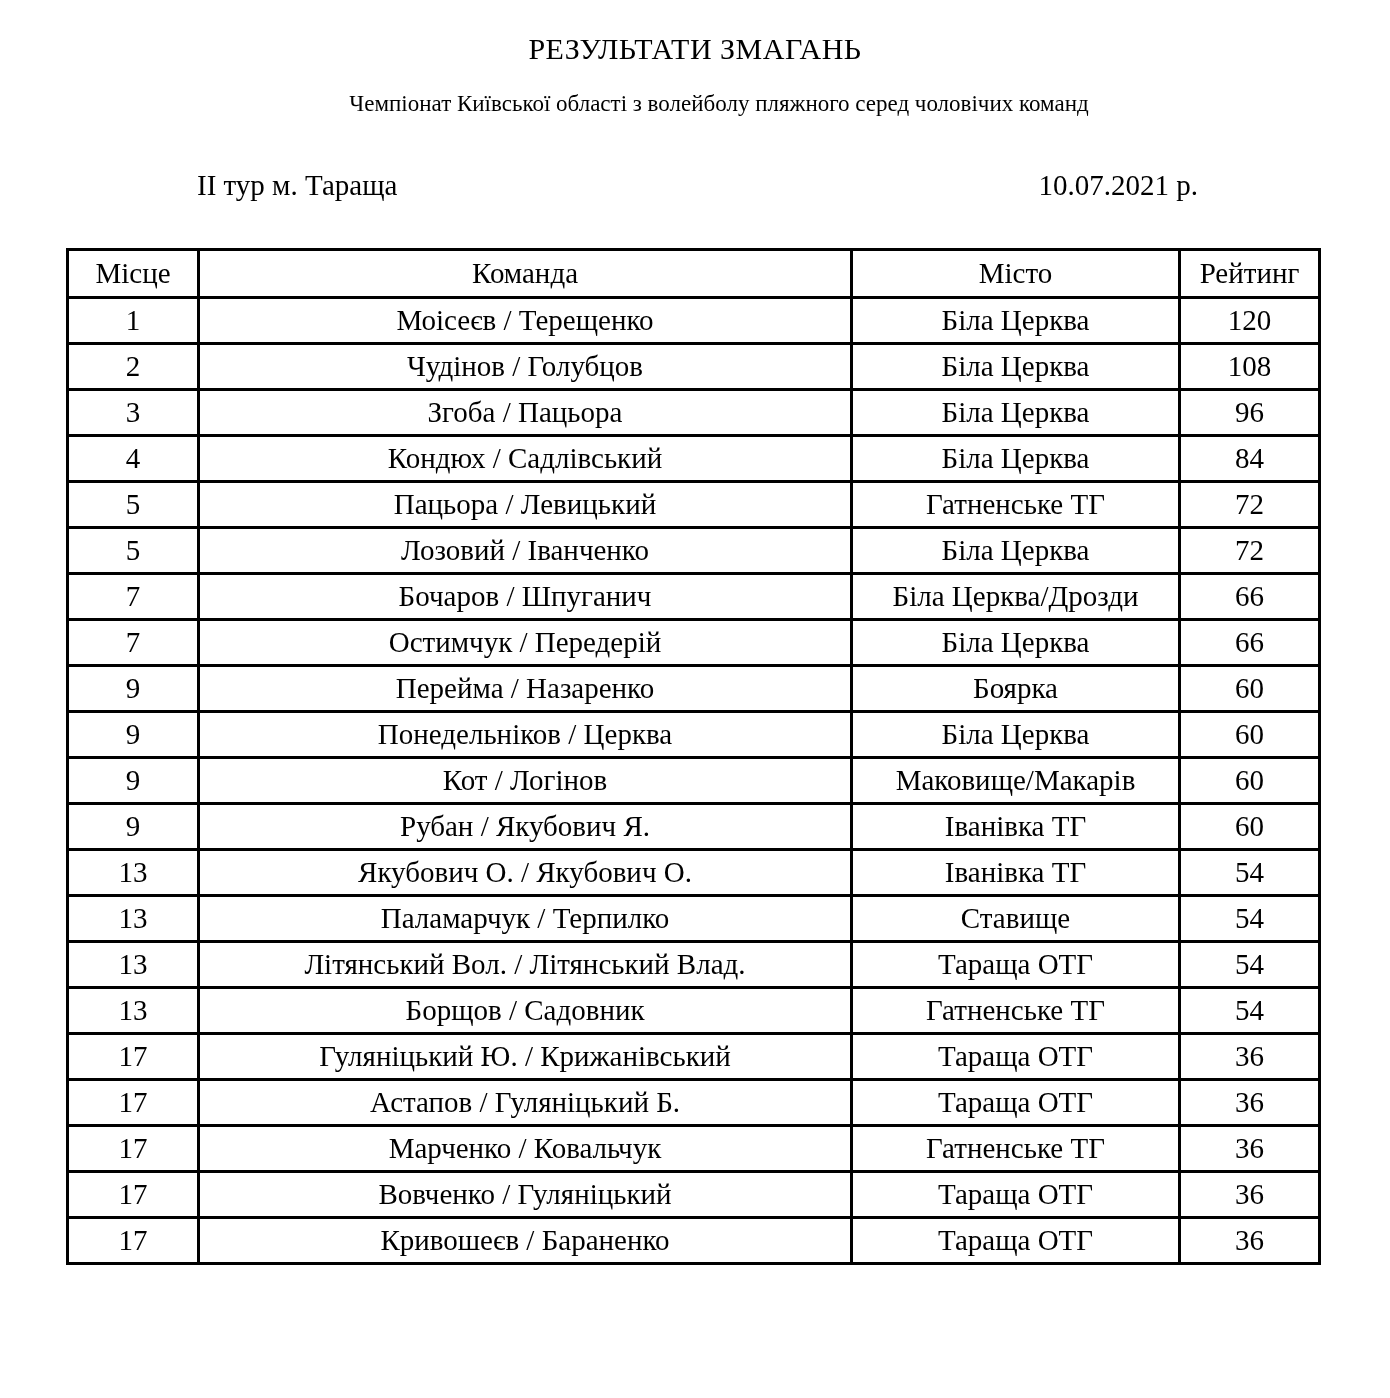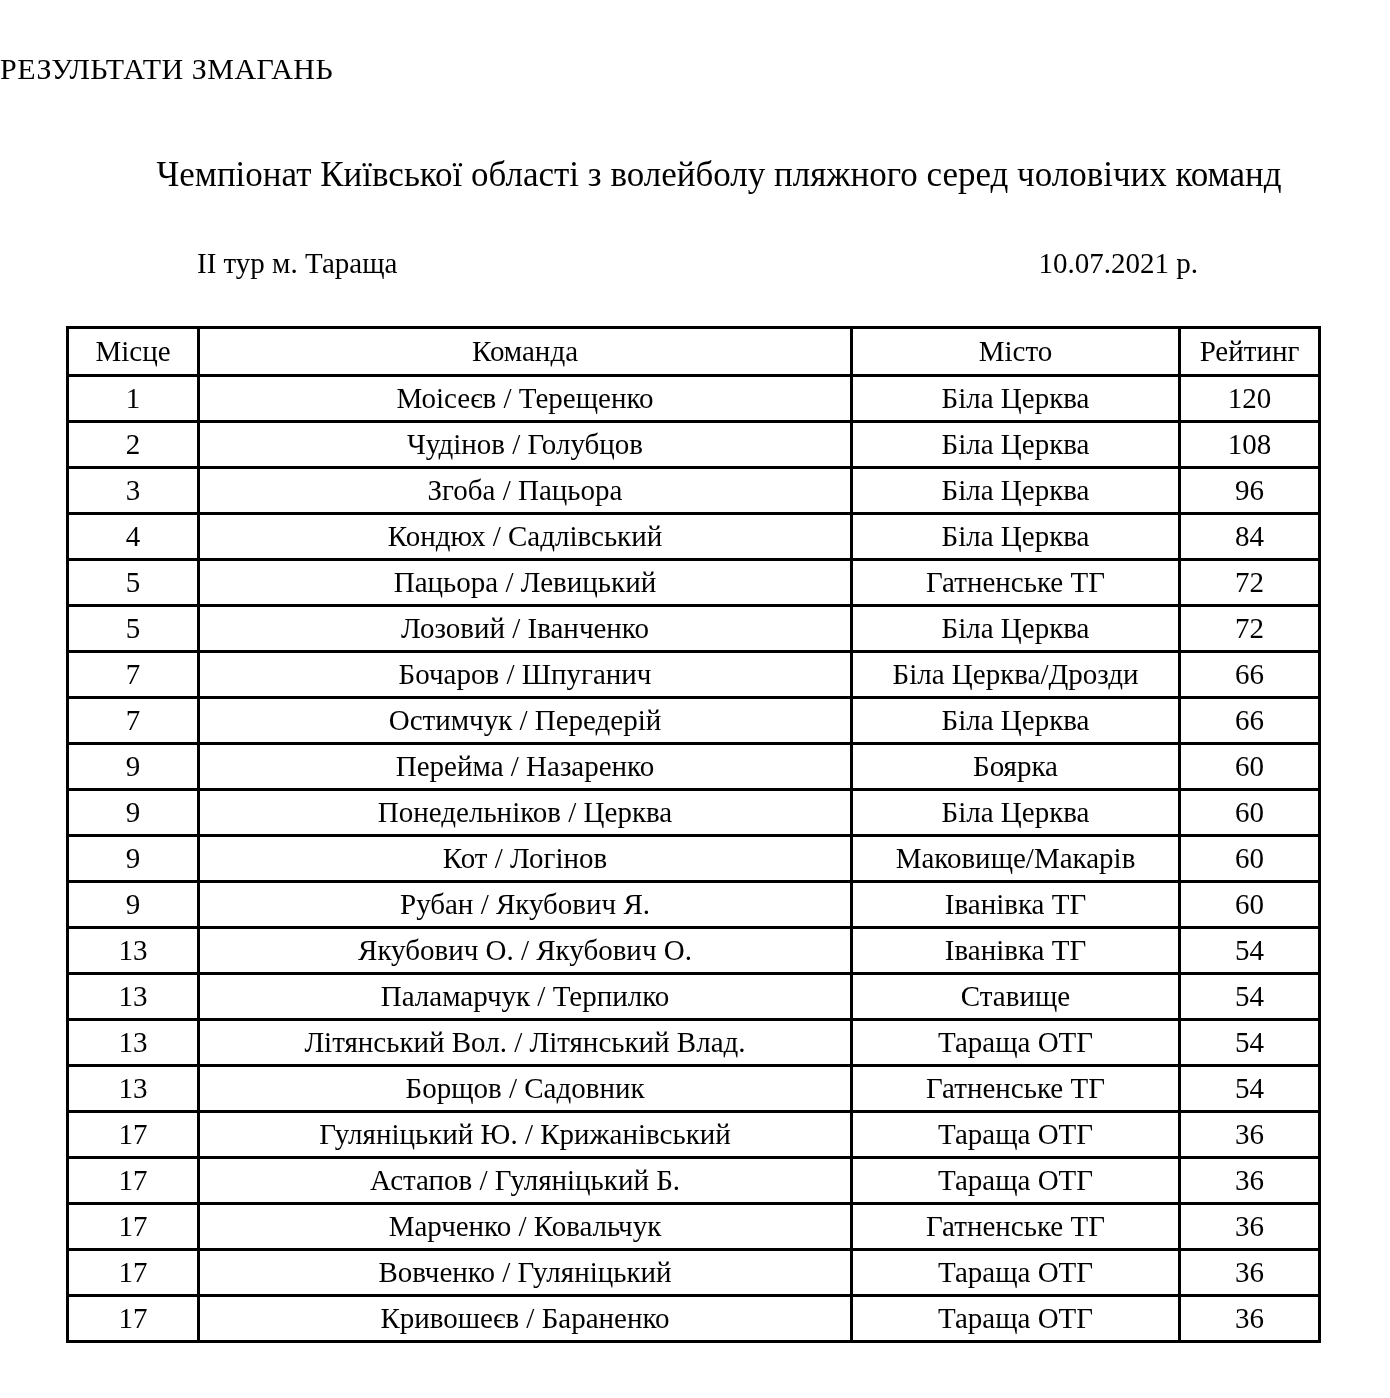--- a/index.html
+++ b/index.html
@@ -8,31 +8,31 @@
     background: #ffffff;
     color: #000000;
   }
   body {
     width: 1390px;
     height: 1398px;
     font-family: "Liberation Serif", serif;
     overflow: hidden;
   }
   .page-title {
-    padding-top: 52px;
-    text-align: left;
+    padding-top: 32px;
+    text-align: center;
     font-size: 30px;
     line-height: 1.15;
     letter-spacing: 0.5px;
     white-space: nowrap;
   }
   .subtitle {
-    margin-top: 68px;
+    margin-top: 24px;
     text-align: center;
-    font-size: 35px;
+    font-size: 23px;
     line-height: 1.15;
     white-space: nowrap;
     padding-left: 48px;
   }
   .meta-row {
     margin: 52px 192px 4px 197px;
     display: flex;
     justify-content: space-between;
     font-size: 29px;
     line-height: 1.15;

